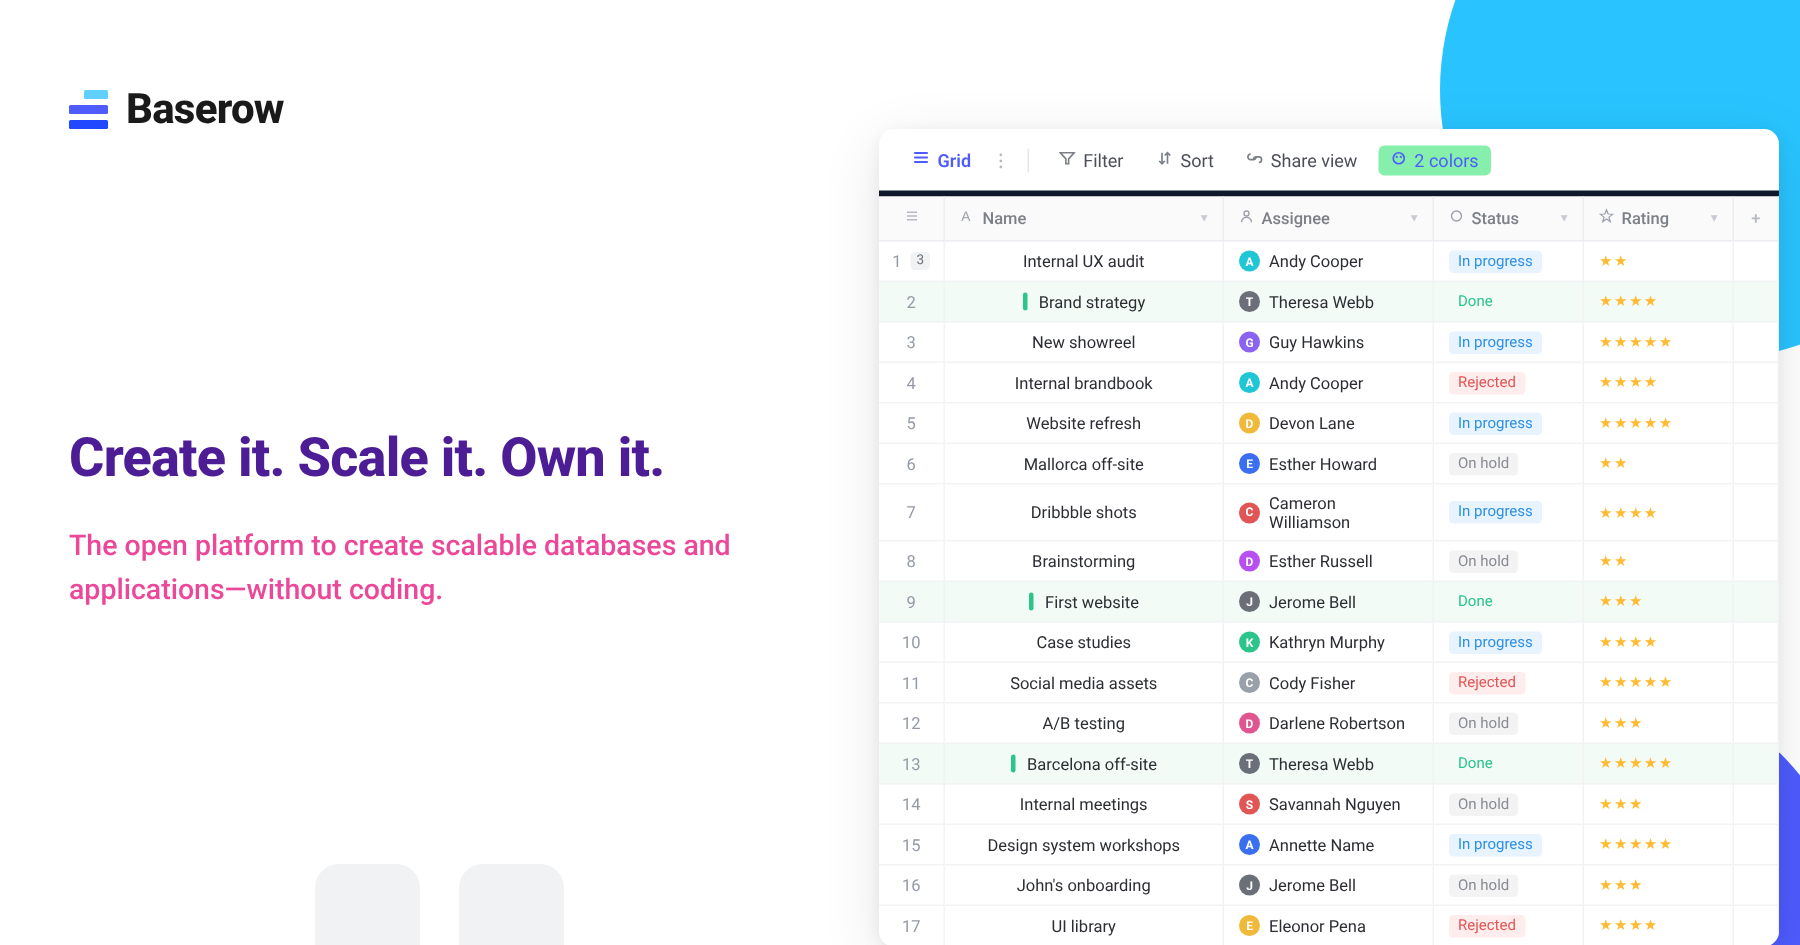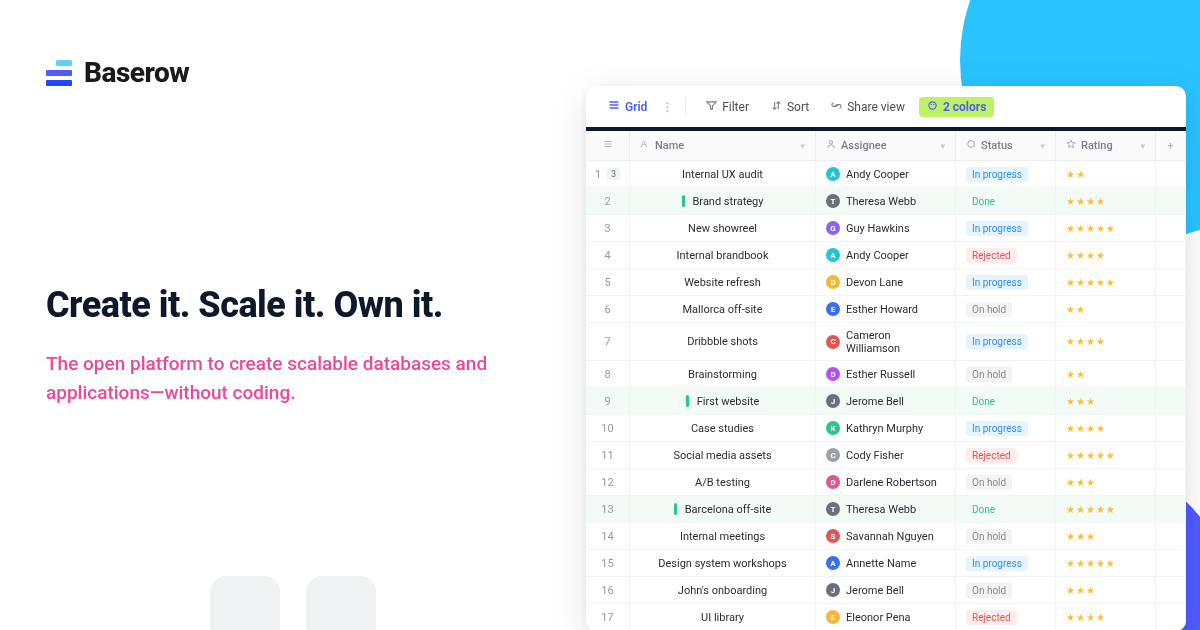--- a/index.html
+++ b/index.html
@@ -6,35 +6,35 @@
 body { font-family: -apple-system, BlinkMacSystemFont, "Segoe UI", Roboto, sans-serif; background: #fff; width: 1200px; height: 630px; overflow: hidden; position: relative; }
 
 .logo-area { position: absolute; top: 56px; left: 46px; display: flex; align-items: center; gap: 12px; }
 .logo-icon { display: flex; flex-direction: column; gap: 4px; }
 .logo-icon .a { width: 26px; height: 6px; background: #4E5CFE; border-radius: 1px; }
 .logo-icon .b { width: 16px; height: 6px; background: #5fd0ff; border-radius: 1px; margin-left: 10px; }
 .logo-icon .c { width: 26px; height: 6px; background: #2148ff; border-radius: 1px; }
 .logo-text { font-size: 28px; font-weight: 800; color: #1a1a1a; letter-spacing: -0.5px; }
 
 .headline-area { position: absolute; top: 284px; left: 46px; max-width: 480px; }
-.headline { font-size: 36px; font-weight: 800; color: #0f172a; letter-spacing: -0.5px; margin-bottom: 24px; }
+.headline { font-size: 36px; font-weight: 800; color: #4c1d95; letter-spacing: -0.5px; margin-bottom: 24px; }
 .subhead { font-size: 19px; color: #ec4899; line-height: 1.5; font-weight: 500; }
 
 .corner-tr { position: absolute; top: -120px; right: -120px; width: 360px; height: 360px; border-radius: 50%; background: #29C4FF; }
 .corner-br { position: absolute; bottom: -180px; right: -40px; width: 360px; height: 360px; border-radius: 50%; background: #4E5CFE; }
 
 .blobs { position: absolute; bottom: 0; left: 210px; display: flex; gap: 26px; }
 .blob { width: 70px; height: 54px; background: #f1f2f4; border-radius: 16px 16px 0 0; }
 
 .app { position: absolute; top: 86px; left: 586px; width: 600px; background: #fff; border-radius: 10px; box-shadow: 0 10px 40px rgba(0,0,0,0.10), 0 2px 10px rgba(0,0,0,0.06); overflow: hidden; }
 
 .toolbar { display: flex; align-items: center; padding: 10px 14px; gap: 6px; border-bottom: 4px solid #0f172a; font-size: 12px; color: #4c4f57; }
 .t-btn { display: inline-flex; align-items: center; gap: 5px; padding: 3px 8px; border-radius: 4px; cursor: pointer; }
 .t-btn.active { color: #4e5cfe; font-weight: 600; }
-.t-btn.pill { background: #bef264; color: #4e5cfe; font-weight: 700; }
+.t-btn.pill { background: #86efac; color: #4e5cfe; font-weight: 400; }
 .t-sep { width: 1px; height: 16px; background: #e6e7ea; margin: 0 6px; }
 .dots { color: #b6b9c1; font-size: 14px; padding: 0 4px; }
 
 .ic { display: inline-block; }
 
 .header-row { display: flex; background: #fafafb; border-bottom: 1px solid #edeef1; font-size: 11px; color: #7b7f87; font-weight: 500; }
 .hcell { display: flex; align-items: center; padding: 8px 10px; border-right: 1px solid #edeef1; gap: 5px; }
 .hcell.num { width: 44px; justify-content: center; }
 .hcell.name { width: 186px; }
 .hcell.assignee { width: 140px; }

